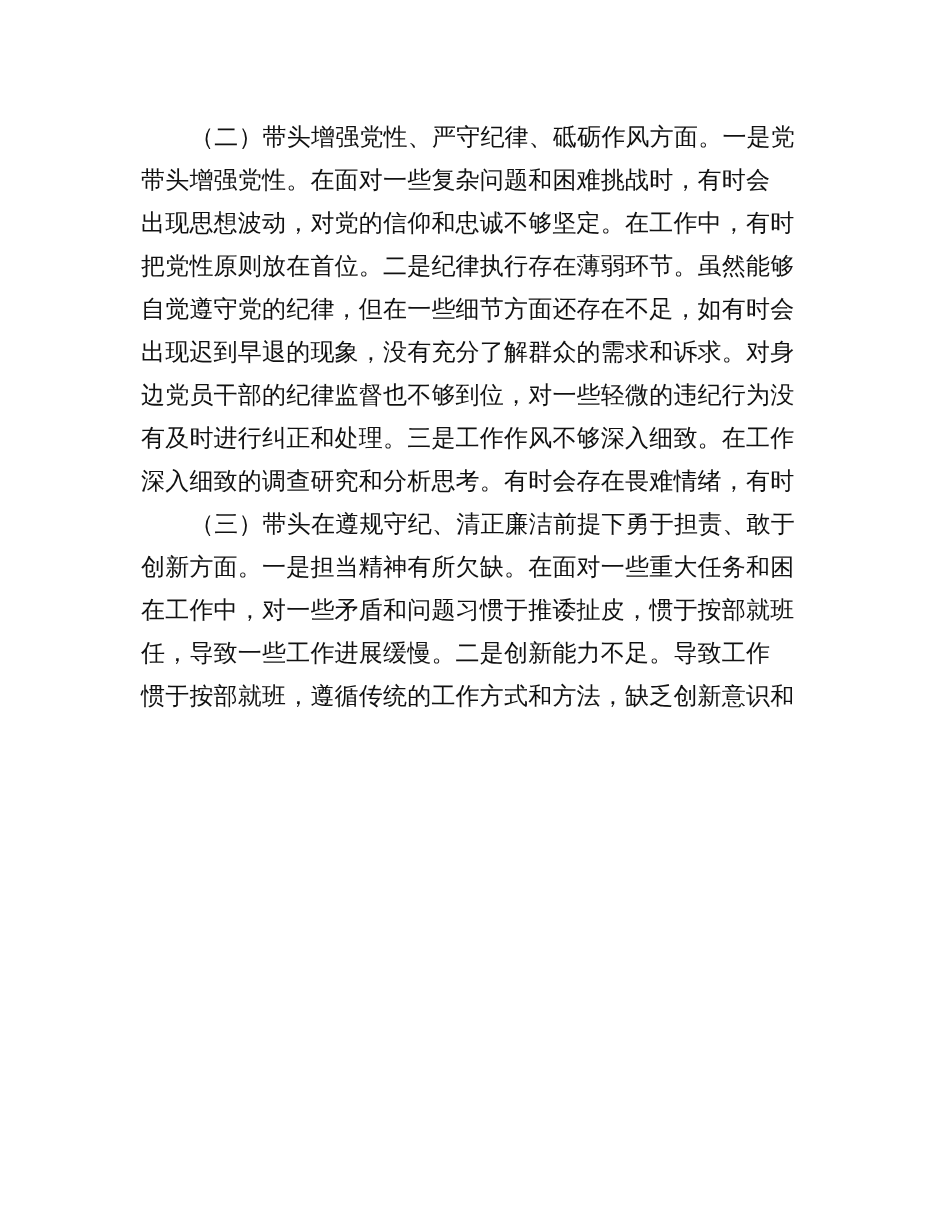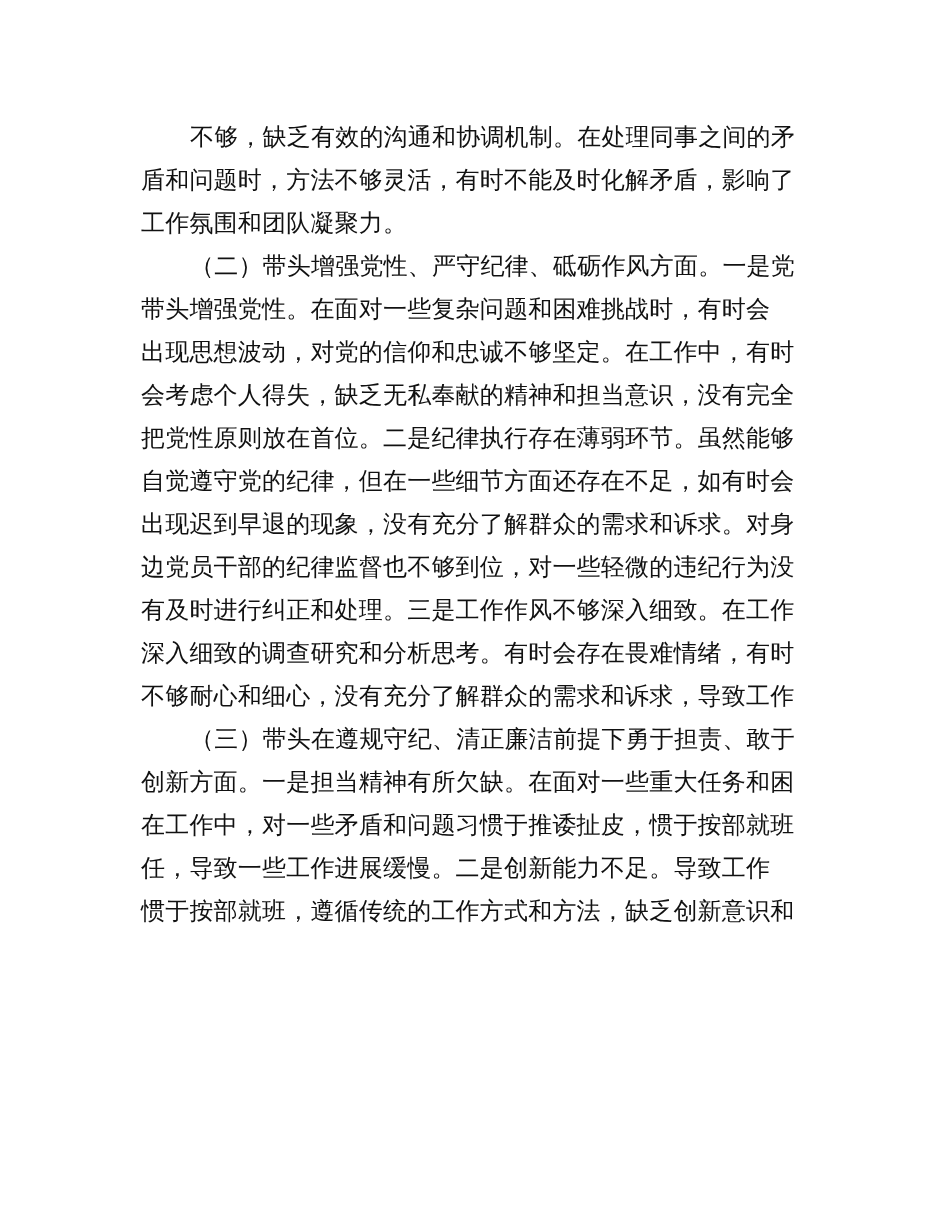--- a/index.html
+++ b/index.html
@@ -21,38 +21,31 @@
     white-space: nowrap;
     letter-spacing: 0.2px;
   }
   .indent { padding-left: 49px; }
 </style>
 </head>
 <body>
 
 <div class="page">
 
-  <div class="para">
-    <span class="line indent">不够，缺乏有效的沟通和协调机制。在处理同事之间的矛</span>
-    <span class="line">盾和问题时，方法不够灵活，有时不能及时化解矛盾，影响了</span>
-    <span class="line">工作氛围和团队凝聚力。</span>
-  </div>
 
   <div class="para">
     <span class="line indent">（二）带头增强党性、严守纪律、砥砺作风方面。一是党</span>
     <span class="line">带头增强党性。在面对一些复杂问题和困难挑战时，有时会</span>
     <span class="line">出现思想波动，对党的信仰和忠诚不够坚定。在工作中，有时</span>
-    <span class="line">会考虑个人得失，缺乏无私奉献的精神和担当意识，没有完全</span>
     <span class="line">把党性原则放在首位。二是纪律执行存在薄弱环节。虽然能够</span>
     <span class="line">自觉遵守党的纪律，但在一些细节方面还存在不足，如有时会</span>
     <span class="line">出现迟到早退的现象，没有充分了解群众的需求和诉求。对身</span>
     <span class="line">边党员干部的纪律监督也不够到位，对一些轻微的违纪行为没</span>
     <span class="line">有及时进行纠正和处理。三是工作作风不够深入细致。在工作</span>
     <span class="line">深入细致的调查研究和分析思考。有时会存在畏难情绪，有时</span>
-    <span class="line">不够耐心和细心，没有充分了解群众的需求和诉求，导致工作</span>
   </div>
 
   <div class="para">
     <span class="line indent">（三）带头在遵规守纪、清正廉洁前提下勇于担责、敢于</span>
     <span class="line">创新方面。一是担当精神有所欠缺。在面对一些重大任务和困</span>
     <span class="line">在工作中，对一些矛盾和问题习惯于推诿扯皮，惯于按部就班</span>
     <span class="line">任，导致一些工作进展缓慢。二是创新能力不足。导致工作</span>
     <span class="line">惯于按部就班，遵循传统的工作方式和方法，缺乏创新意识和</span>
   </div>
 

